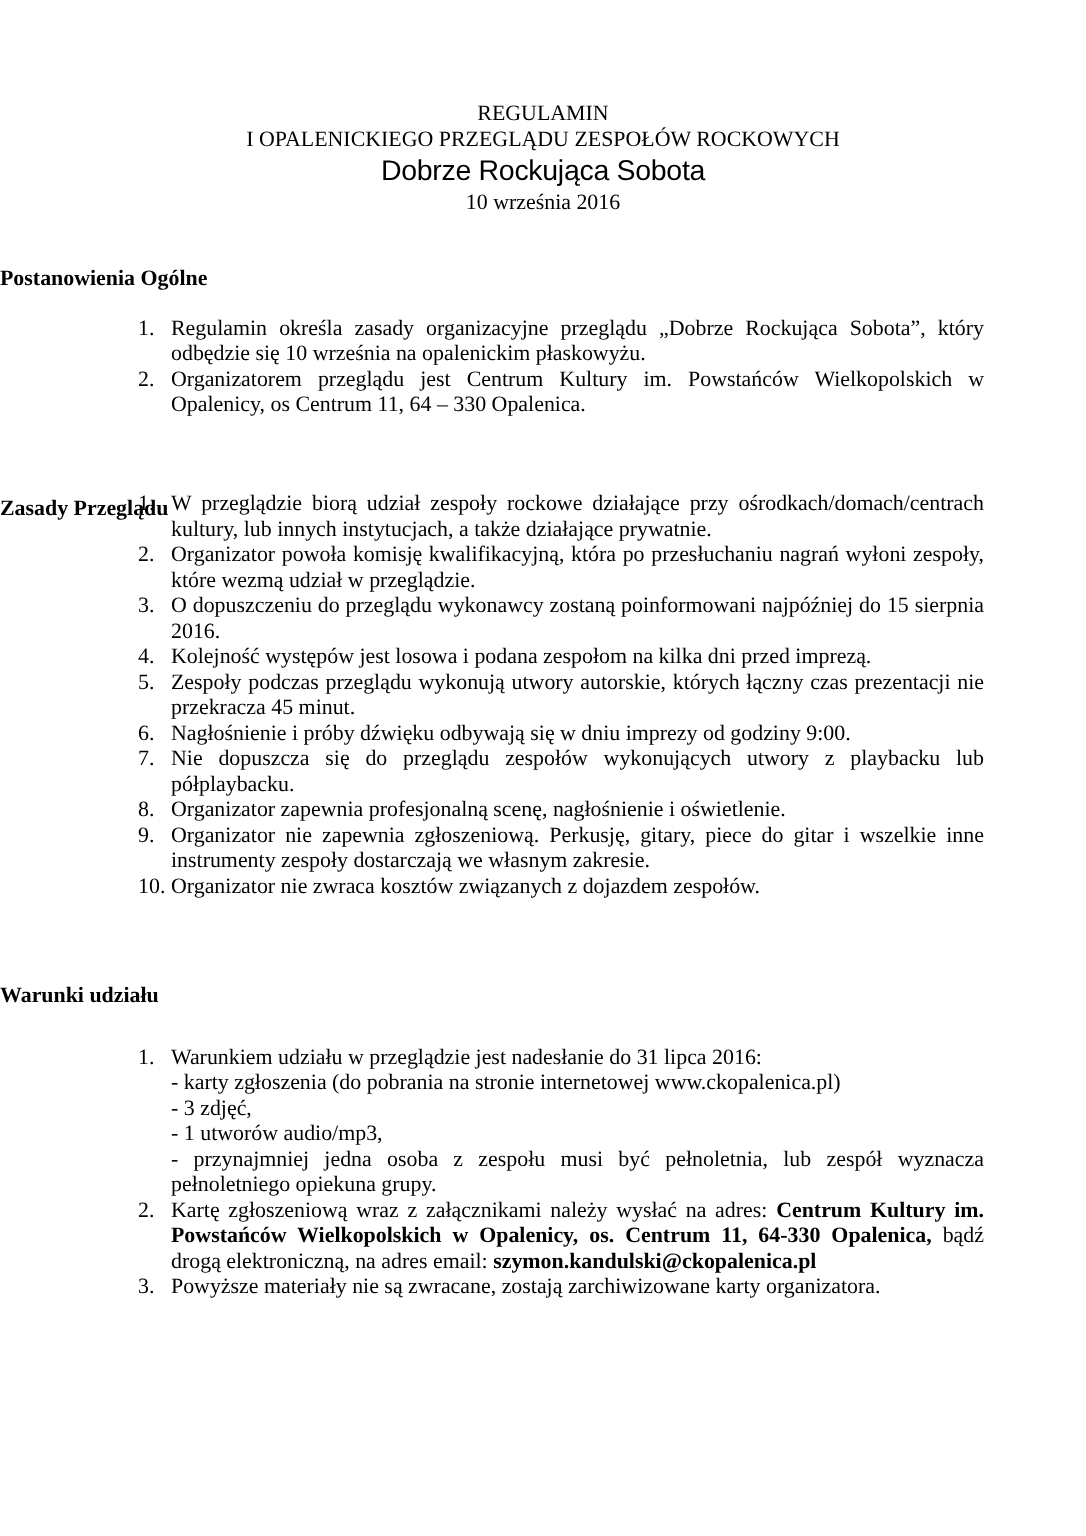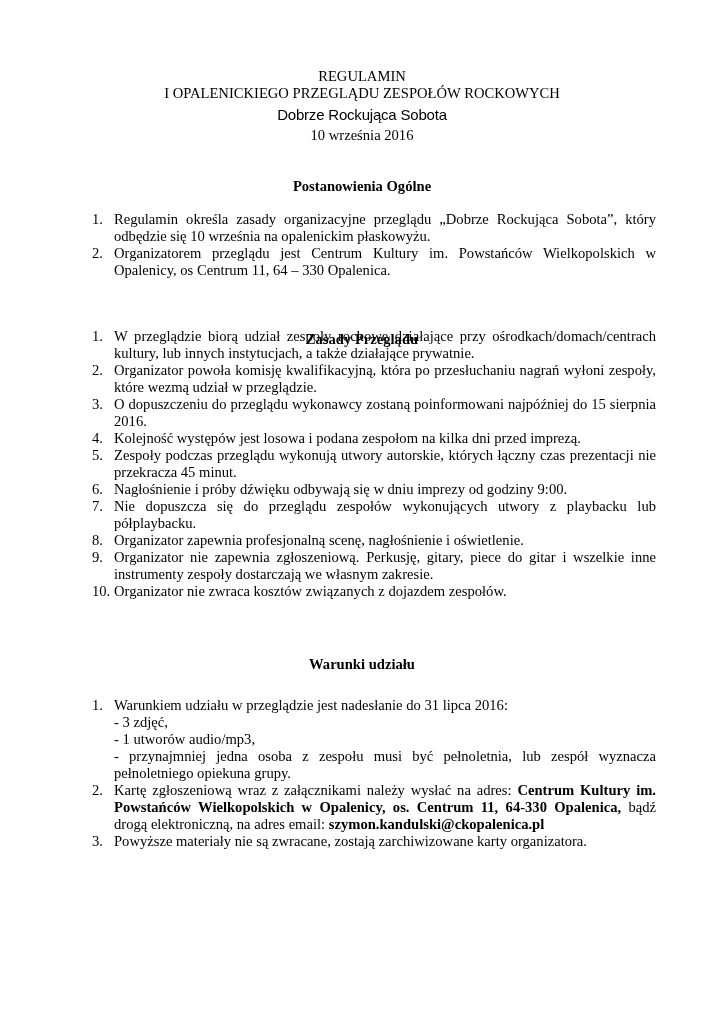--- a/index.html
+++ b/index.html
@@ -30,29 +30,28 @@
       top: 68px;
       width: 724px;
       text-align: center;
     }
     .header .line {
       line-height: 17px;
       font-size: 14.6px;
     }
     .header .title {
       font-family: "Liberation Sans", sans-serif;
-      font-size: 15px;
+      font-size: 19px;
       line-height: 25px;
       letter-spacing: -0.2px;
     }
     .section-heading {
       position: absolute;
       left: 0;
       width: 724px;
-      text-align: center;
       font-weight: bold;
       font-size: 14.6px;
       line-height: 17px;
     }
     .list {
       position: absolute;
       left: 92px;
       width: 564px;
       margin: 0;
       padding: 0;
@@ -141,20 +140,21 @@
       <span class="num">10.</span>
       <span>Organizator nie zwraca kosztów związanych z dojazdem zespołów.</span>
     </li>
   </ol>
 
   <div class="section-heading" style="top:656px;">Warunki udziału</div>
   <ol class="list" style="top:697px;">
     <li>
       <span class="num">1.</span>
       <span>Warunkiem udziału w przeglądzie jest nadesłanie do 31 lipca 2016:</span>
+      <span class="sub">- karty zgłoszenia (do pobrania na stronie internetowej www.ckopalenica.pl)</span>
       <span class="sub">- 3 zdjęć,</span>
       <span class="sub">- 1 utworów audio/mp3,</span>
       <span class="sub">- przynajmniej jedna osoba z zespołu musi być pełnoletnia, lub zespół wyznacza pełnoletniego opiekuna grupy.</span>
     </li>
     <li>
       <span class="num">2.</span>
       <span>Kartę zgłoszeniową wraz z załącznikami należy wysłać na adres: </span><span class="b">Centrum Kultury im. Powstańców Wielkopolskich w Opalenicy, os. Centrum 11, 64-330 Opalenica,</span><span> bądź drogą elektroniczną, na adres email: </span><span class="b">szymon.kandulski@ckopalenica.pl</span>
     </li>
     <li>
       <span class="num">3.</span>

